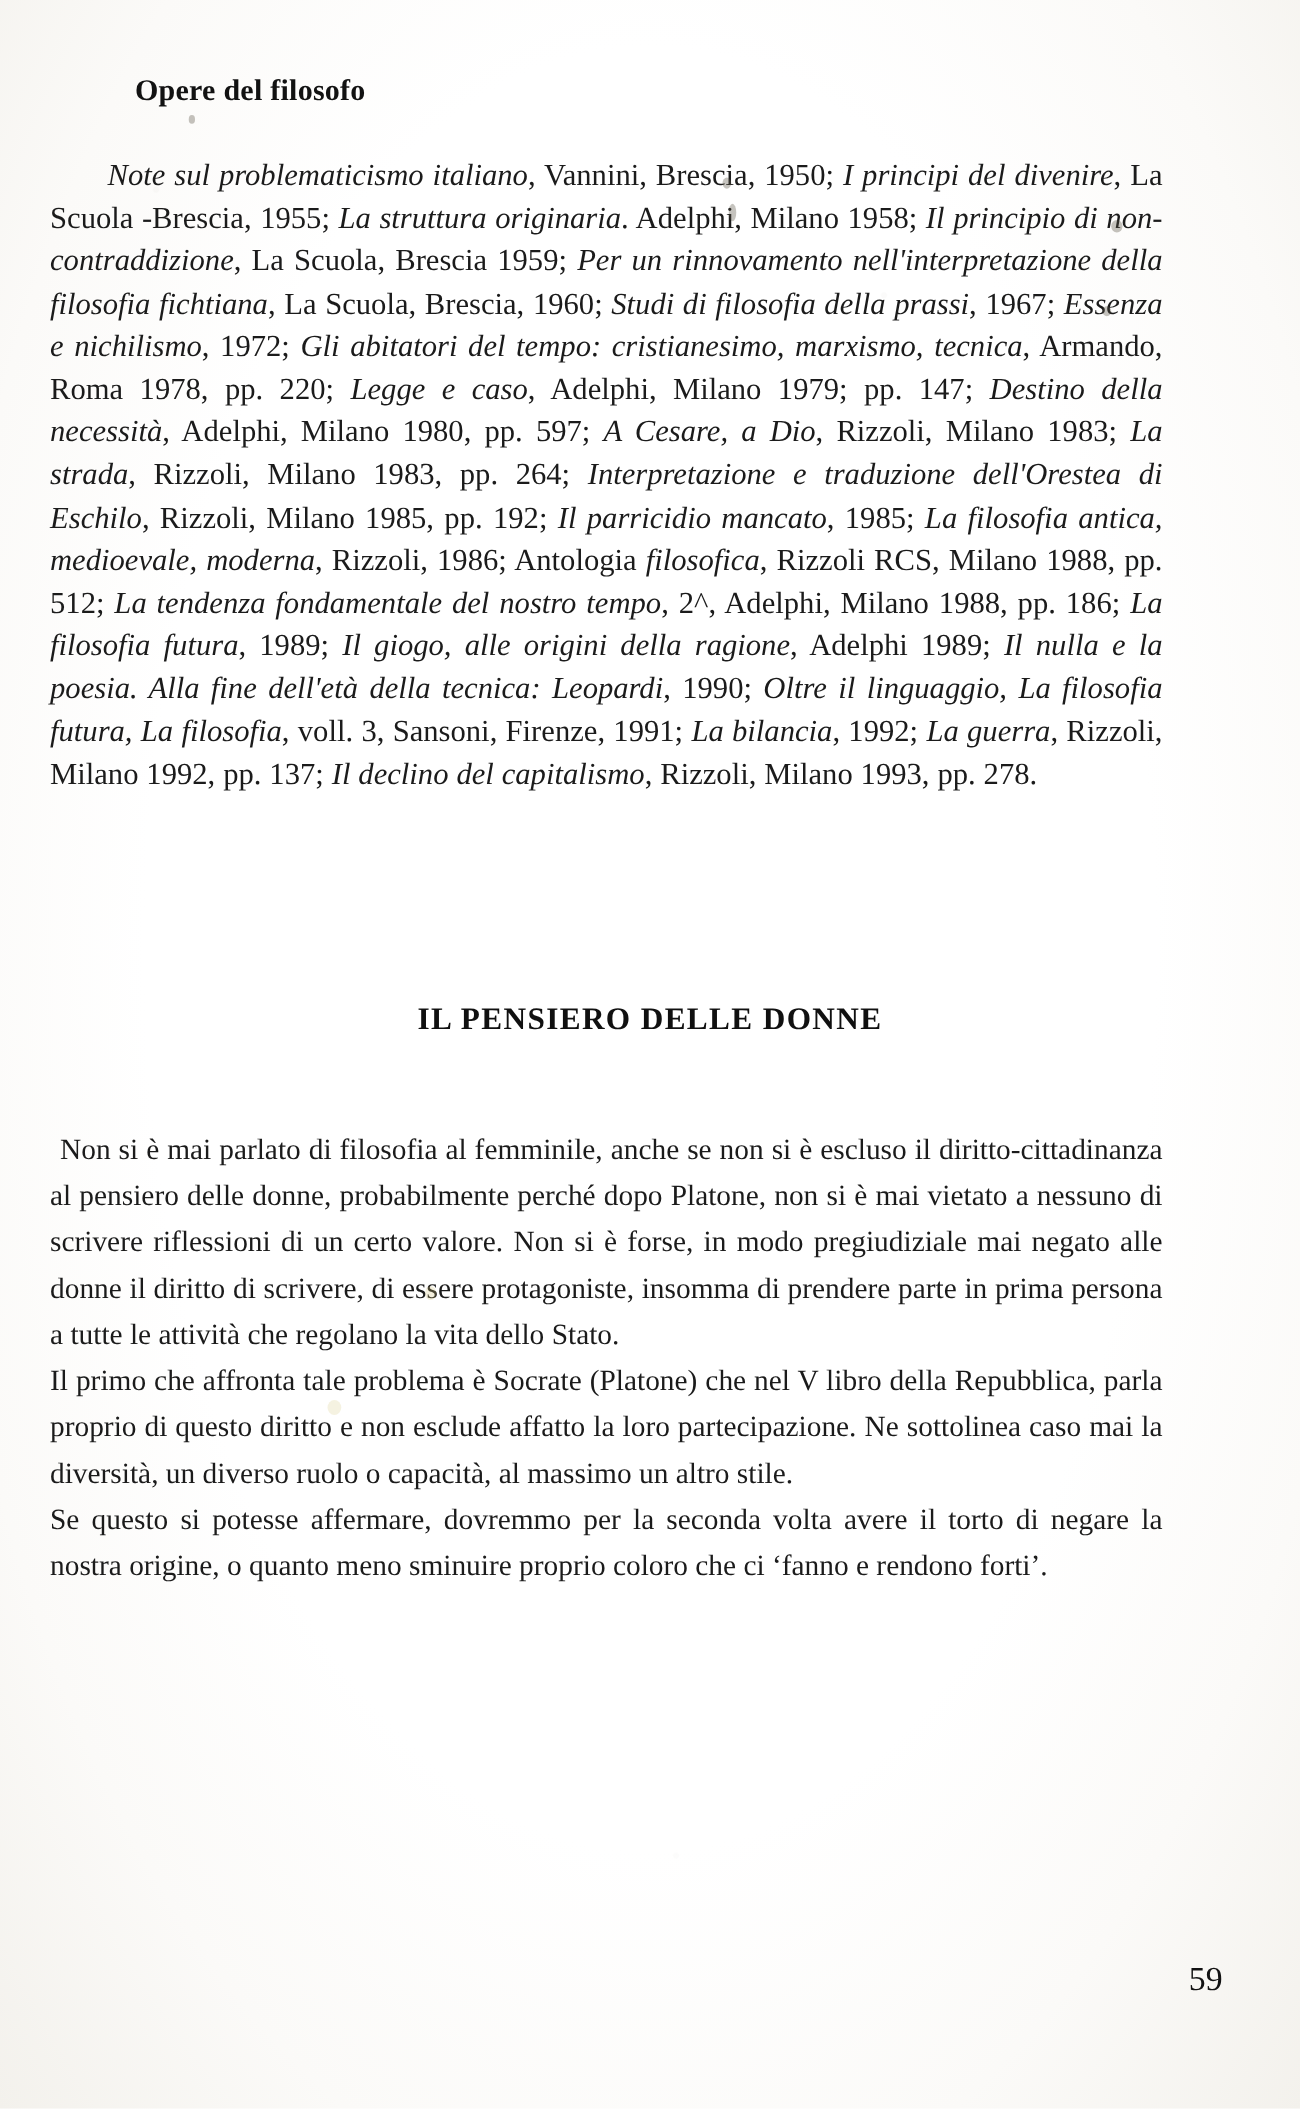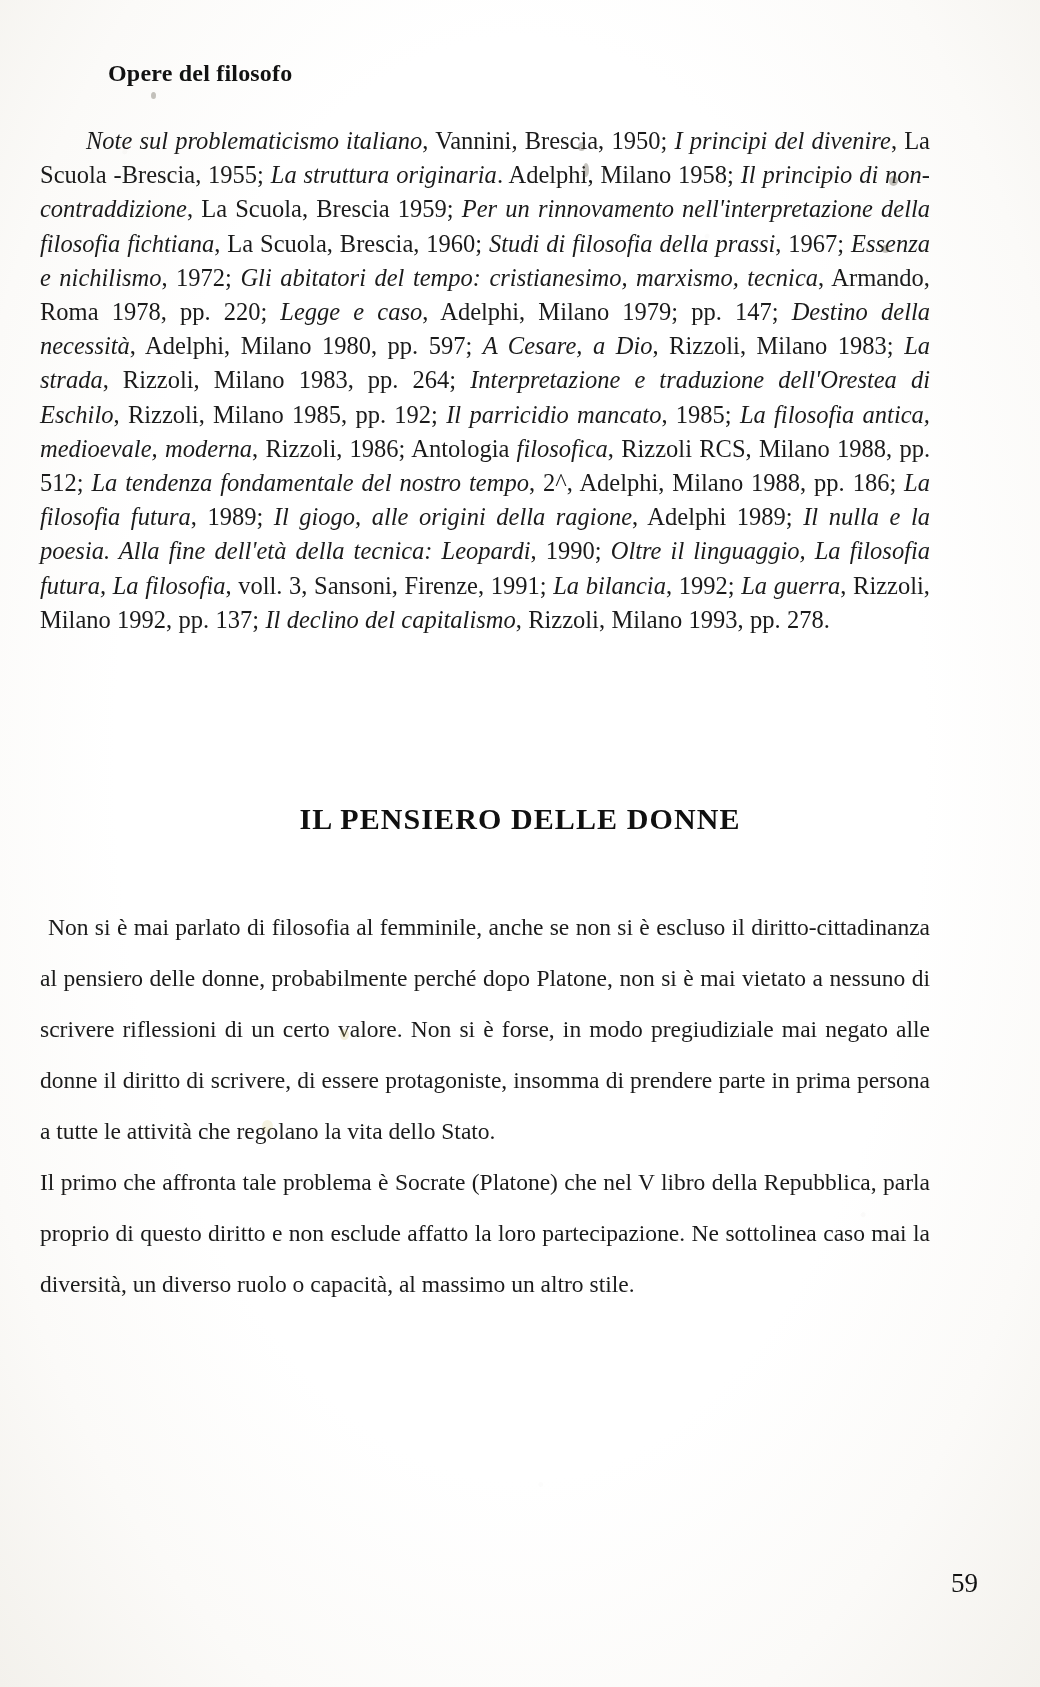--- a/index.html
+++ b/index.html
@@ -64,33 +64,33 @@
     word-spacing: .2px;
   }
   .biblio i { font-style: italic; }
 
   .section-title {
     position: absolute;
     left: 0;
     top: 802px;
     width: 1040px;
     text-align: center;
-    font-size: 30px;
+    font-size: 25px;
     font-weight: bold;
     letter-spacing: 1.1px;
     color: #101010;
   }
 
   .body-block {
     position: absolute;
     left: 40px;
     top: 902px;
     width: 890px;
     font-size: 23.5px;
-    line-height: 51px;
+    line-height: 37px;
     text-align: justify;
     color: #1b1b1b;
   }
   .body-block p {
     margin: 0;
     text-indent: 0;
   }
   .body-block p.indent-small { text-indent: 8px; }
 
   .folio {
@@ -118,20 +118,21 @@
 
   <div class="heading-opere">Opere del filosofo</div>
 
   <div class="biblio"><i>Note sul problematicismo italiano</i><span>, Vannini, Brescia, 1950; </span><i>I principi del divenire</i><span>, La Scuola -Brescia, 1955; </span><i>La struttura originaria</i><span>. Adelphi, Milano 1958; </span><i>Il principio di non-contraddizione</i><span>, La Scuola, Brescia 1959; </span><i>Per un rinnovamento nell'interpretazione della filosofia fichtiana</i><span>, La Scuola, Brescia, 1960; </span><i>Studi di filosofia della prassi</i><span>, 1967; </span><i>Essenza e nichilismo</i><span>, 1972; </span><i>Gli abitatori del tempo: cristianesimo, marxismo, tecnica</i><span>, Armando, Roma 1978, pp. 220; </span><i>Legge e caso</i><span>, Adelphi, Milano 1979; pp. 147; </span><i>Destino della necessità</i><span>, Adelphi, Milano 1980, pp. 597; </span><i>A Cesare, a Dio</i><span>, Rizzoli, Milano 1983; </span><i>La strada</i><span>, Rizzoli, Milano 1983, pp. 264; </span><i>Interpretazione e traduzione dell'Orestea di Eschilo</i><span>, Rizzoli, Milano 1985, pp. 192; </span><i>Il parricidio mancato</i><span>, 1985; </span><i>La filosofia antica, medioevale, moderna</i><span>, Rizzoli, 1986; Antologia </span><i>filosofica</i><span>, Rizzoli RCS, Milano 1988, pp. 512; </span><i>La tendenza fondamentale del nostro tempo</i><span>, 2^, Adelphi, Milano 1988, pp. 186; </span><i>La filosofia futura</i><span>, 1989; </span><i>Il giogo, alle origini della ragione</i><span>, Adelphi 1989; </span><i>Il nulla e la poesia. Alla fine dell'età della tecnica: Leopardi</i><span>, 1990; </span><i>Oltre il linguaggio, La filosofia futura, La filosofia</i><span>, voll. 3, Sansoni, Firenze, 1991; </span><i>La bilancia</i><span>, 1992; </span><i>La guerra</i><span>, Rizzoli, Milano 1992, pp. 137; </span><i>Il declino del capitalismo</i><span>, Rizzoli, Milano 1993, pp. 278.</span></div>
 
   <div class="section-title">IL PENSIERO DELLE DONNE</div>
 
   <div class="body-block">
       <p class="indent-small">Non si è mai parlato di filosofia al femminile, anche se non si è escluso il diritto-cittadinanza al pensiero delle donne, probabilmente perché dopo Platone, non si è mai vietato a nessuno di scrivere riflessioni di un certo valore. Non si è forse, in modo pregiudiziale mai negato alle donne il diritto di scrivere, di essere protagoniste, insomma di prendere parte in prima persona a tutte le attività che regolano la vita dello Stato.</p>
       <p>Il primo che affronta tale problema è Socrate (Platone) che nel V libro della Repubblica, parla proprio di questo diritto e non esclude affatto la loro partecipazione. Ne sottolinea caso mai la diversità, un diverso ruolo o capacità, al massimo un altro stile.</p>
+      <p>Se questo si potesse affermare, dovremmo per la seconda volta avere il torto di negare la nostra origine, o quanto meno sminuire proprio coloro che ci ‘fanno e rendono forti’.</p>
     </div>
 
   <div class="folio">59</div>
 
 </div>
 
 <div class="scan-noise"></div>
 
 <span class="speck" style="left:578px;top:142px;width:7px;height:9px;"></span>
 <span class="speck" style="left:583px;top:163px;width:6px;height:14px;"></span>

